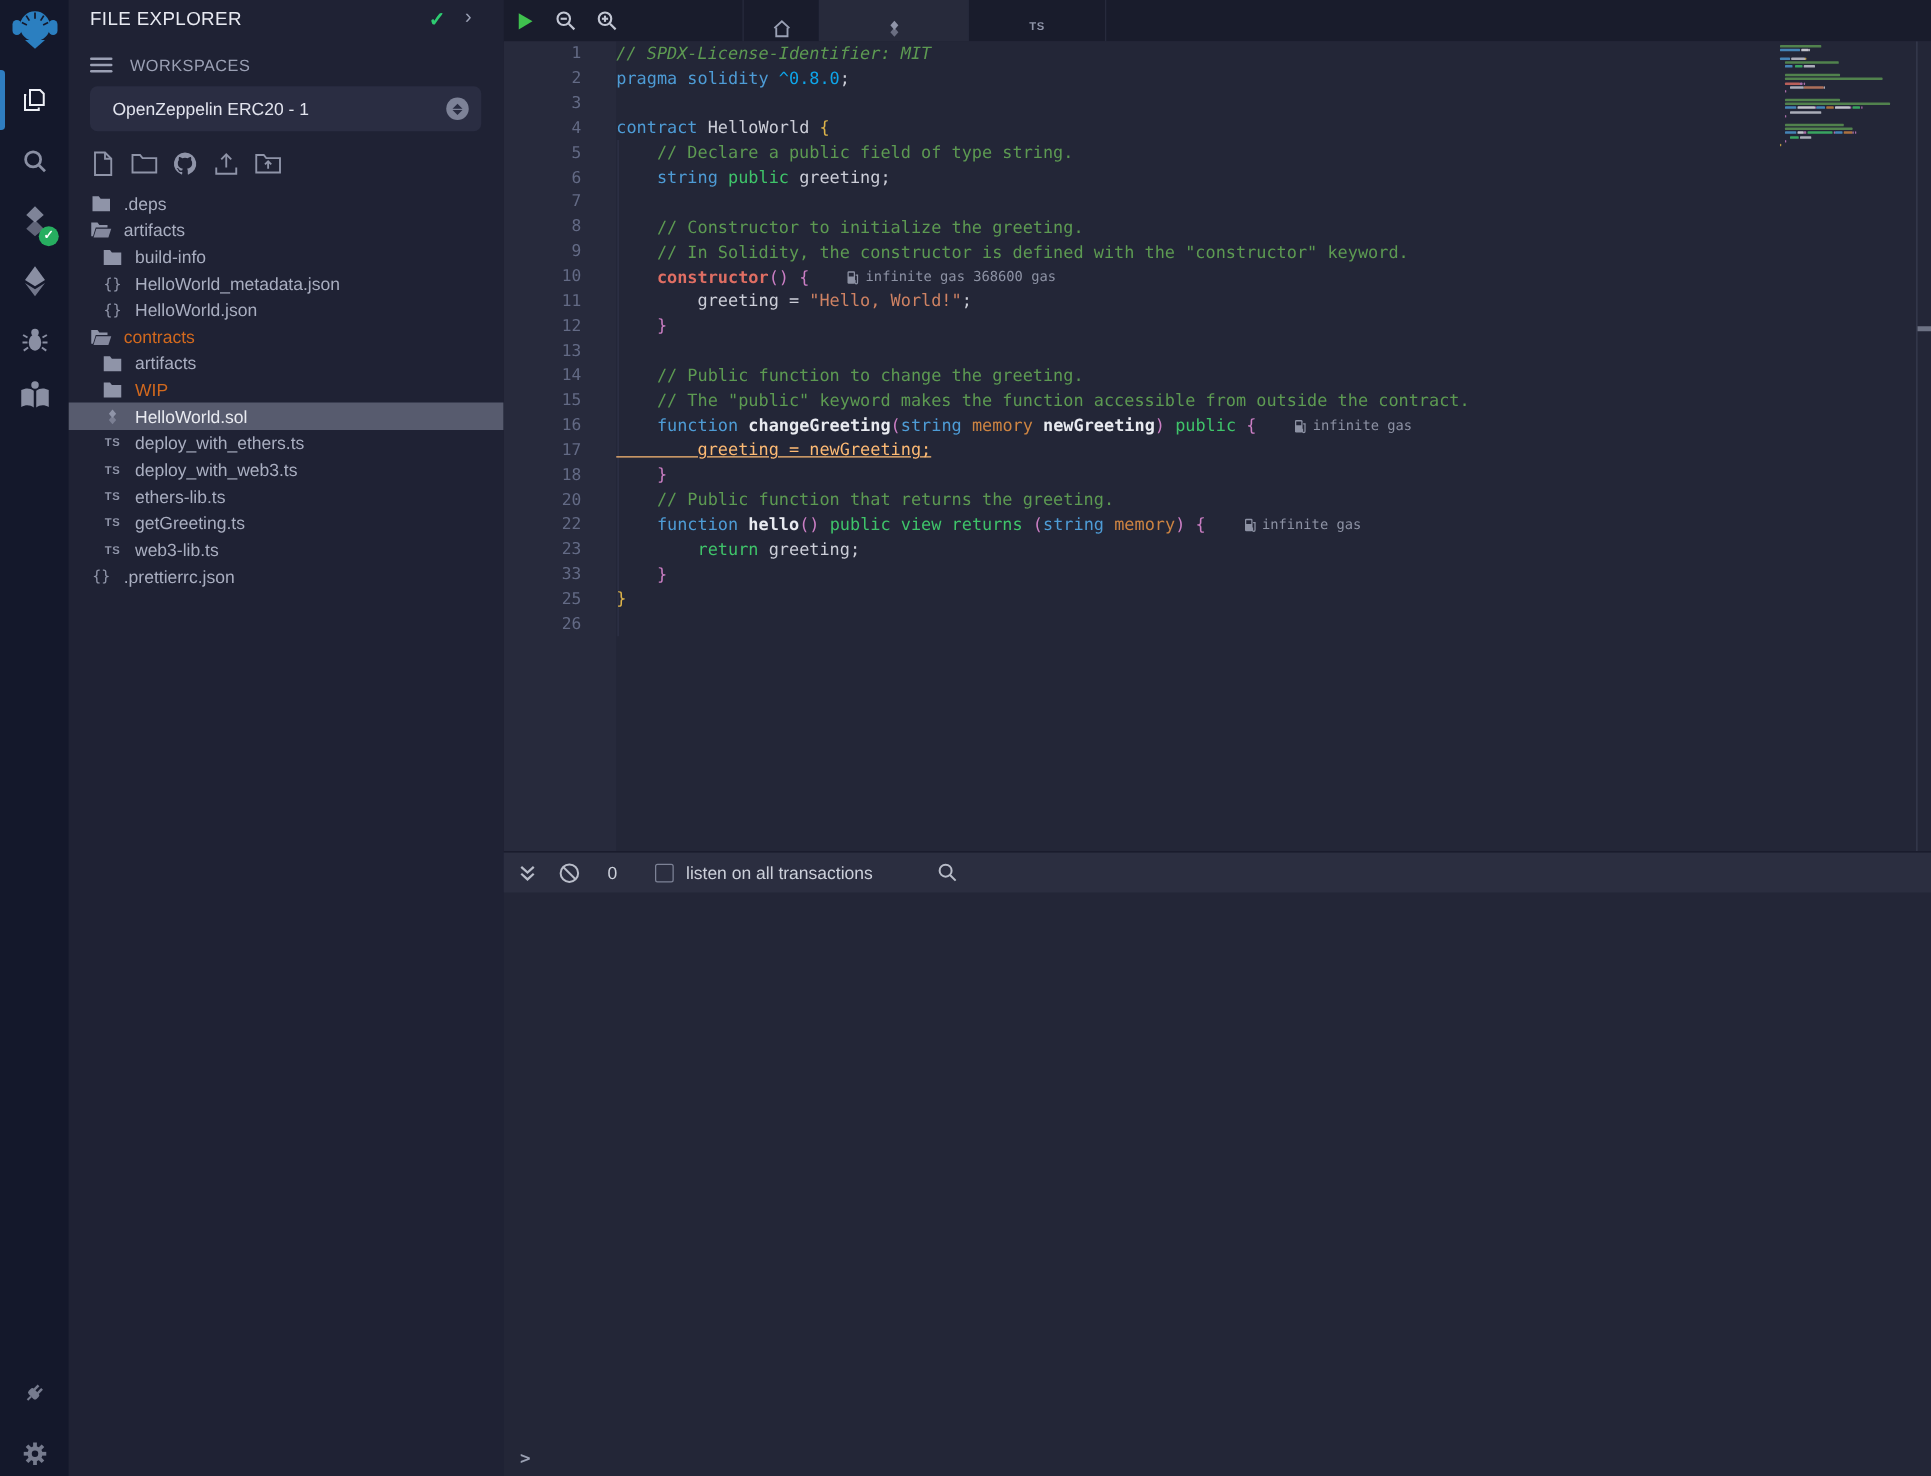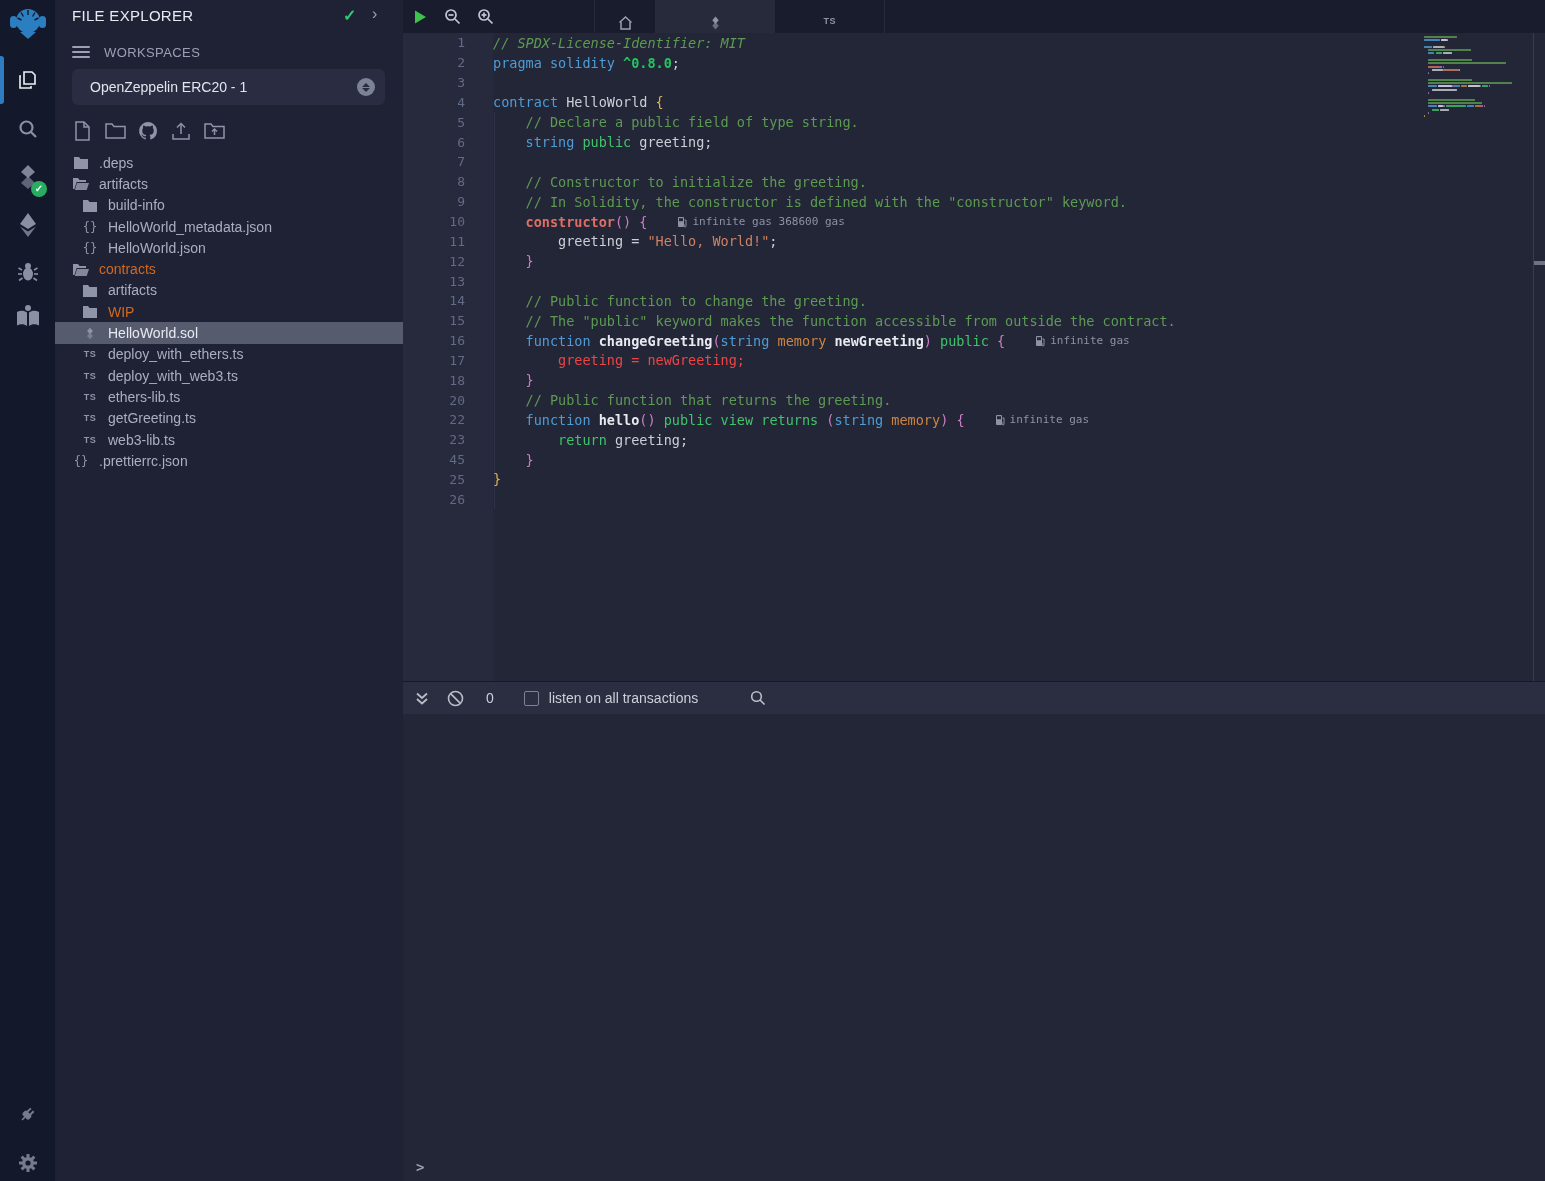--- a/index.html
+++ b/index.html
@@ -399,21 +399,21 @@
         <span class="ts-badge">TS</span>
         <span>getGreeting.ts</span>
       </span>
     </div>
 
     <div id="editor">
       <div id="gutter-bg"></div>
       <div id="indent-guide"></div>
       <div id="code-area">
           <div class="code-line"><span class="ln">1</span><span class="lc"><span style="color: rgb(93, 154, 82); font-style: italic;">// SPDX-License-Identifier: MIT</span></span></div>
-          <div class="code-line"><span class="ln">2</span><span class="lc"><span style="color: rgb(78, 156, 214);">pragma solidity</span><span style="color: #22c55e; font-weight: bold;"> ^0.8.0</span><span style="color: rgb(204, 206, 216);">;</span></span></div>
+          <div class="code-line"><span class="ln">2</span><span class="lc"><span style="color: rgb(78, 156, 214);">pragma solidity</span><span style="color: #0ea5e9; font-weight: normal;"> ^0.8.0</span><span style="color: rgb(204, 206, 216);">;</span></span></div>
           <div class="code-line"><span class="ln">3</span><span class="lc"></span></div>
           <div class="code-line"><span class="ln">4</span><span class="lc"><span style="color: rgb(78, 156, 214);">contract</span><span style="color: rgb(204, 206, 216);"> HelloWorld </span><span style="color: rgb(222, 180, 74);">{</span></span></div>
           <div class="code-line"><span class="ln">5</span><span class="lc"><span style="color: rgb(93, 154, 82);">    // Declare a public field of type string.</span></span></div>
           <div class="code-line"><span class="ln">6</span><span class="lc"><span style="color: rgb(78, 156, 214);">    string</span><span style="color: rgb(63, 196, 106);"> public</span><span style="color: rgb(204, 206, 216);"> greeting;</span></span></div>
           <div class="code-line"><span class="ln">7</span><span class="lc"></span></div>
           <div class="code-line"><span class="ln">8</span><span class="lc"><span style="color: rgb(93, 154, 82);">    // Constructor to initialize the greeting.</span></span></div>
           <div class="code-line"><span class="ln">9</span><span class="lc"><span style="color: rgb(93, 154, 82);">    // In Solidity, the constructor is defined with the "constructor" keyword.</span></span></div>
           <div class="code-line"><span class="ln">10</span><span class="lc"><span style="color: rgb(223, 110, 99); font-weight: bold;">    constructor</span><span style="color: rgb(203, 126, 196);">()</span><span style="color: rgb(204, 206, 216);"> </span><span style="color: rgb(203, 126, 196);">{</span><span class="gas"><svg width="10" height="12" viewBox="0 0 10 12" fill="#8d92a4">
                   <rect x="1" y="1" width="6" height="10" rx="1"></rect>
                   <rect x="2" y="2.2" width="4" height="3" fill="#232637"></rect>
@@ -422,30 +422,30 @@
           <div class="code-line"><span class="ln">11</span><span class="lc"><span style="color: rgb(204, 206, 216);">        greeting = </span><span style="color: rgb(206, 130, 99);">"Hello, World!"</span><span style="color: rgb(204, 206, 216);">;</span></span></div>
           <div class="code-line"><span class="ln">12</span><span class="lc"><span style="color: rgb(203, 126, 196);">    }</span></span></div>
           <div class="code-line"><span class="ln">13</span><span class="lc"></span></div>
           <div class="code-line"><span class="ln">14</span><span class="lc"><span style="color: rgb(93, 154, 82);">    // Public function to change the greeting.</span></span></div>
           <div class="code-line"><span class="ln">15</span><span class="lc"><span style="color: rgb(93, 154, 82);">    // The "public" keyword makes the function accessible from outside the contract.</span></span></div>
           <div class="code-line"><span class="ln">16</span><span class="lc"><span style="color: rgb(78, 156, 214);">    function</span><span style="color: rgb(232, 234, 240); font-weight: bold;"> changeGreeting</span><span style="color: rgb(203, 126, 196);">(</span><span style="color: rgb(78, 156, 214);">string</span><span style="color: rgb(205, 132, 66);"> memory</span><span style="color: rgb(232, 234, 240); font-weight: bold;"> newGreeting</span><span style="color: rgb(203, 126, 196);">)</span><span style="color: rgb(63, 196, 106);"> public</span><span style="color: rgb(204, 206, 216);"> </span><span style="color: rgb(203, 126, 196);">{</span><span class="gas"><svg width="10" height="12" viewBox="0 0 10 12" fill="#8d92a4">
                   <rect x="1" y="1" width="6" height="10" rx="1"></rect>
                   <rect x="2" y="2.2" width="4" height="3" fill="#232637"></rect>
                   <path d="M7.5 4h1.5v6a1 1 0 0 1-2 0V8" stroke="#8d92a4" stroke-width="1" fill="none"></path>
                 </svg><span>infinite gas</span></span></span></div>
-          <div class="code-line"><span class="ln">17</span><span class="lc"><span style="color: #ef4444;">        greeting = newGreeting;</span></span></div>
+          <div class="code-line"><span class="ln">17</span><span class="lc"><span style="color: #fdba74; text-decoration: underline;">        greeting = newGreeting;</span></span></div>
           <div class="code-line"><span class="ln">18</span><span class="lc"><span style="color: rgb(203, 126, 196);">    }</span></span></div>
           <div class="code-line"><span class="ln">20</span><span class="lc"><span style="color: rgb(93, 154, 82);">    // Public function that returns the greeting.</span></span></div>
           <div class="code-line"><span class="ln">22</span><span class="lc"><span style="color: rgb(78, 156, 214);">    function</span><span style="color: rgb(232, 234, 240); font-weight: bold;"> hello</span><span style="color: rgb(203, 126, 196);">()</span><span style="color: rgb(63, 196, 106);"> public view returns</span><span style="color: rgb(204, 206, 216);"> </span><span style="color: rgb(203, 126, 196);">(</span><span style="color: rgb(78, 156, 214);">string</span><span style="color: rgb(205, 132, 66);"> memory</span><span style="color: rgb(203, 126, 196);">)</span><span style="color: rgb(204, 206, 216);"> </span><span style="color: rgb(203, 126, 196);">{</span><span class="gas"><svg width="10" height="12" viewBox="0 0 10 12" fill="#8d92a4">
                   <rect x="1" y="1" width="6" height="10" rx="1"></rect>
                   <rect x="2" y="2.2" width="4" height="3" fill="#232637"></rect>
                   <path d="M7.5 4h1.5v6a1 1 0 0 1-2 0V8" stroke="#8d92a4" stroke-width="1" fill="none"></path>
                 </svg><span>infinite gas</span></span></span></div>
           <div class="code-line"><span class="ln">23</span><span class="lc"><span style="color: rgb(63, 196, 106);">        return</span><span style="color: rgb(204, 206, 216);"> greeting;</span></span></div>
-          <div class="code-line"><span class="ln">45</span><span class="lc"><span style="color: rgb(203, 126, 196);">    }</span></span></div>
+          <div class="code-line"><span class="ln">33</span><span class="lc"><span style="color: rgb(203, 126, 196);">    }</span></span></div>
           <div class="code-line"><span class="ln">25</span><span class="lc"><span style="color: rgb(222, 180, 74);">}</span></span></div>
           <div class="code-line"><span class="ln">26</span><span class="lc"></span></div>
         </div>
       <div id="minimap">
           <div class="mm-line">
             <i style="width: 32.55px; background: rgb(93, 154, 82); opacity: 0.8;"></i>
           </div>
           <div class="mm-line">
             <i style="width: 15.75px; background: rgb(78, 156, 214); opacity: 0.8;"></i>
             <i style="width: 1.05px;"></i>

